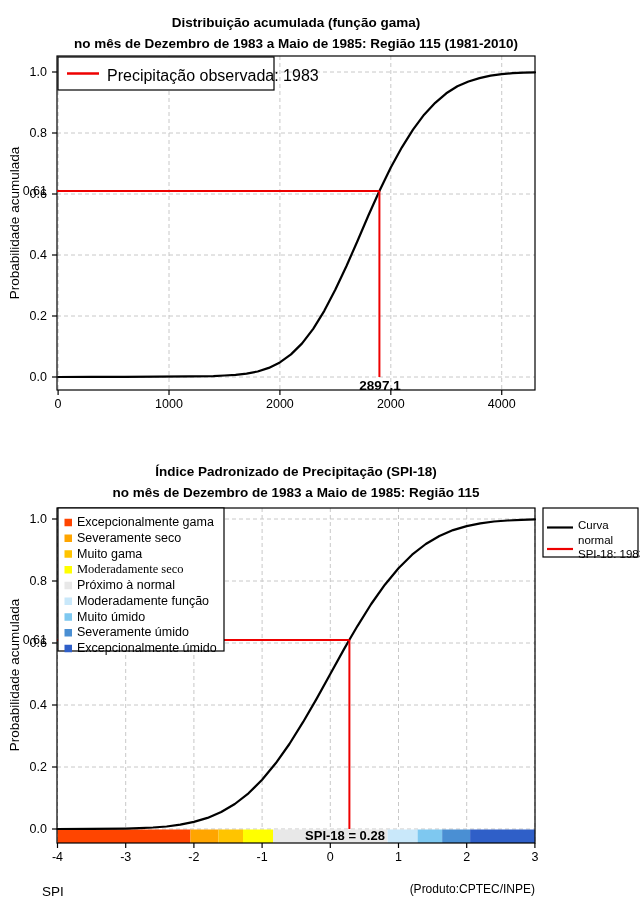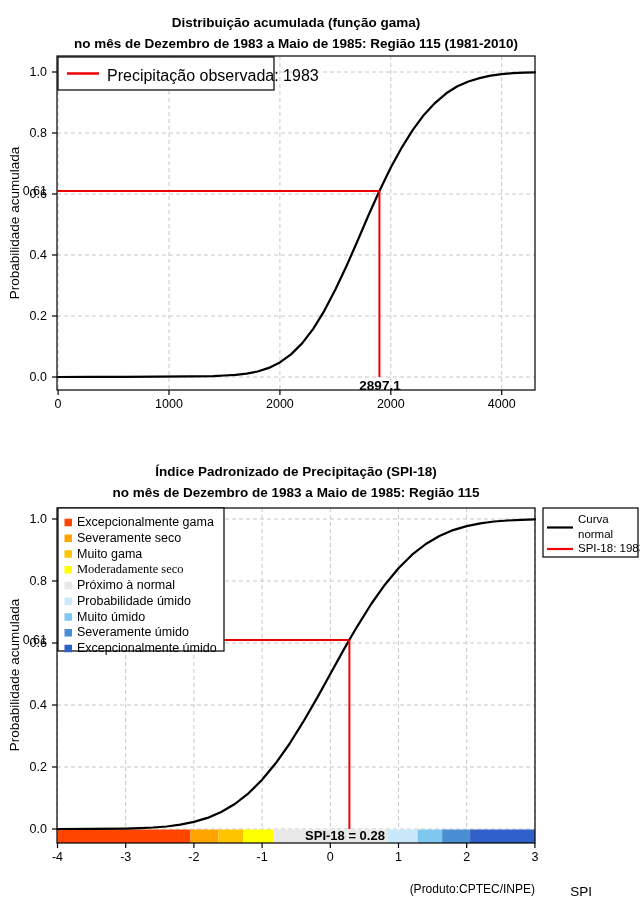--- a/index.html
+++ b/index.html
@@ -7,21 +7,21 @@
           font-family:"Liberation Sans", sans-serif;color:#000;}
   #plot-svg{position:absolute;left:0;top:0;}
   .abs{position:absolute;white-space:nowrap;}
   .title{font-size:13.5px;font-weight:bold;left:0;width:592px;text-align:center;}
   .axlab{font-size:13.5px;}
   .tick{font-size:12.5px;}
   .xtick{width:60px;text-align:center;}
   .ytick{left:0;width:47px;text-align:right;}
   .leglab{font-size:16px;}
   .catlab{font-size:12.5px;}
-  .rleglab{font-size:11.5px;}
+  .rleglab{font-size:11.5px;margin-top:6px;}
   .ref{font-weight:bold;font-size:13px;text-align:right;}
   .rot{transform:translate(-50%,-50%) rotate(-90deg);}
   .ctr{transform:translateX(-50%);}
 </style>
 </head>
 <body>
 
 <div id="canvas">
   <svg id="plot-svg" width="640" height="900" viewBox="0 0 640 900">
       <line x1="58.109048723897914" y1="56" x2="58.109048723897914" y2="390" stroke="#C8C8C8" stroke-width="1" stroke-dasharray="4 3"></line>
@@ -111,21 +111,21 @@
   <div class="abs title" style="top:15px;">Distribuição acumulada (função gama)</div>
   <div class="abs title" style="top:36px;">no mês de Dezembro de 1983 a Maio de 1985: Região 115 (1981-2010)</div>
   <div class="abs axlab rot" style="left:14px;top:223px;">Probabilidade acumulada</div>
   <div class="abs leglab" style="left:107px;top:67px;">Precipitação observada: 1983</div>
   <div class="abs tick" style="left:0;width:47px;text-align:right;top:184px;">0.61</div>
   <div class="abs ref ctr" style="left:380px;top:377.5px;font-size:13.5px;">2897.1</div>
 
   <div class="abs title" style="top:464px;">Índice Padronizado de Precipitação (SPI-18)</div>
   <div class="abs title" style="top:485px;">no mês de Dezembro de 1983 a Maio de 1985: Região 115</div>
   <div class="abs axlab rot" style="left:14px;top:675px;">Probabilidade acumulada</div>
-  <div class="abs axlab" style="top:884px;left:0;width:592px;text-align:right;">SPI</div>
+  <div class="abs axlab" style="top:884px;left:0;width:592px;text-align:left;padding-left:42px;">SPI</div>
   <div class="abs tick" style="left:0;width:47px;text-align:right;top:633px;">0.61</div>
   <div class="abs ref ctr" style="left:345px;top:828px;">SPI-18 = 0.28</div>
   <div class="abs rleglab" style="left:578px;top:512px;width:54px;white-space:normal;line-height:15px;">Curva normal</div>
   <div class="abs rleglab" style="left:578px;top:542px;">SPI-18: 1983</div>
   <div class="abs" style="left:385px;top:882px;width:150px;text-align:right;font-size:12px;">(Produto:CPTEC/INPE)</div>
 <div class="abs tick xtick" style="left: 28.109px; top: 397px;">0</div>
     <div class="abs tick xtick" style="left: 139.014px; top: 397px;">1000</div>
     <div class="abs tick xtick" style="left: 249.919px; top: 397px;">2000</div>
     <div class="abs tick xtick" style="left: 360.824px; top: 397px;">2000</div>
     <div class="abs tick xtick" style="left: 471.729px; top: 397px;">4000</div>
@@ -147,17 +147,17 @@
     <div class="abs tick ytick" style="top: 760px;">0.2</div>
     <div class="abs tick ytick" style="top: 698px;">0.4</div>
     <div class="abs tick ytick" style="top: 636px;">0.6</div>
     <div class="abs tick ytick" style="top: 574px;">0.8</div>
     <div class="abs tick ytick" style="top: 512px;">1.0</div>
     <div class="abs catlab" style="left: 77px; top: 515px;">Excepcionalmente gama</div>
     <div class="abs catlab" style="left: 77px; top: 530.75px;">Severamente seco</div>
     <div class="abs catlab" style="left: 77px; top: 546.5px;">Muito gama</div>
     <div class="abs catlab" style="left: 77px; top: 562.25px; font-family: Liberation Serif, serif;">Moderadamente seco</div>
     <div class="abs catlab" style="left: 77px; top: 578px;">Próximo à normal</div>
-    <div class="abs catlab" style="left: 77px; top: 593.75px;">Probabilidade úmido</div>
+    <div class="abs catlab" style="left: 77px; top: 593.75px;">Moderadamente função</div>
     <div class="abs catlab" style="left: 77px; top: 609.5px;">Muito úmido</div>
     <div class="abs catlab" style="left: 77px; top: 625.25px;">Severamente úmido</div>
     <div class="abs catlab" style="left: 77px; top: 641px;">Excepcionalmente úmido</div>
   </div>
 
 </body></html>

